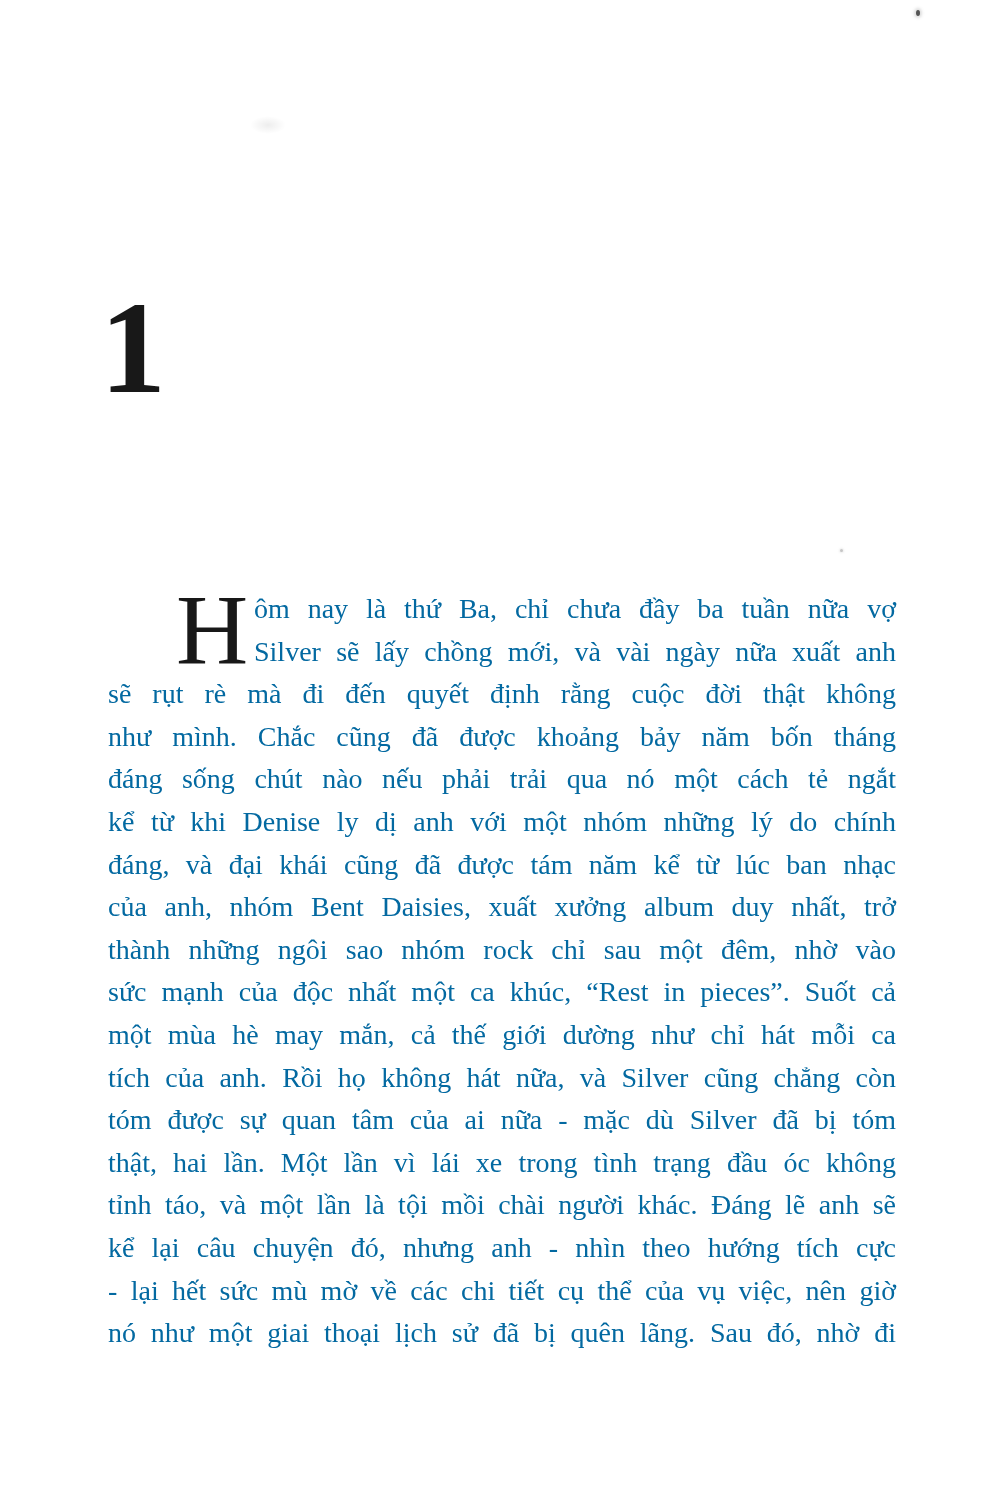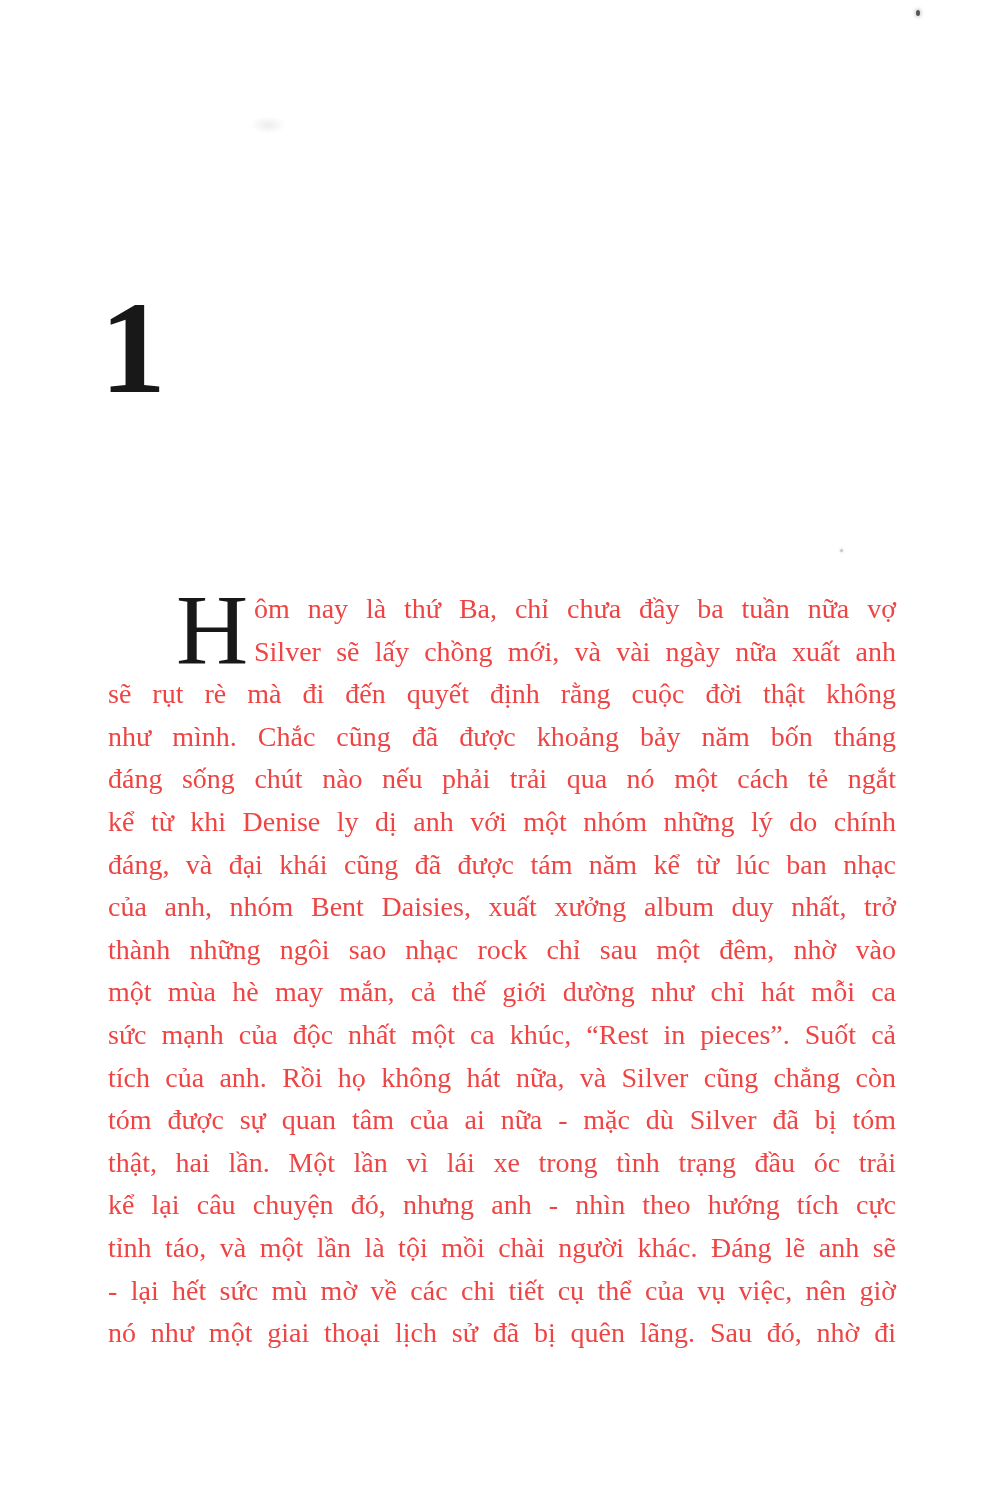--- a/index.html
+++ b/index.html
@@ -44,21 +44,21 @@
     width: 788px;
   }
   .line {
     font-size: 28px;
     line-height: 42.6px;
     height: 42.6px;
     text-align: justify;
     text-align-last: justify;
     white-space: nowrap;
     overflow: visible;
-    color: #ef4444;
+    color: #0369a1;
     word-spacing: 1px;
   }
   .line.after-dropcap {
     padding-left: 146px;
   }
   
   .speck {
     position: absolute;
     border-radius: 50%;
     pointer-events: none;
@@ -98,25 +98,25 @@
 
   <div class="paragraph">
     <div class="line after-dropcap">ôm nay là thứ Ba, chỉ chưa đầy ba tuần nữa vợ</div>
     <div class="line after-dropcap">Silver sẽ lấy chồng mới, và vài ngày nữa xuất anh</div>
     <div class="line">sẽ rụt rè mà đi đến quyết định rằng cuộc đời thật không</div>
     <div class="line">như mình. Chắc cũng đã được khoảng bảy năm bốn tháng</div>
     <div class="line">đáng sống chút nào nếu phải trải qua nó một cách tẻ ngắt</div>
     <div class="line">kể từ khi Denise ly dị anh với một nhóm những lý do chính</div>
     <div class="line">đáng, và đại khái cũng đã được tám năm kể từ lúc ban nhạc</div>
     <div class="line">của anh, nhóm Bent Daisies, xuất xưởng album duy nhất, trở</div>
-    <div class="line">thành những ngôi sao nhạc rock chỉ sau một đêm, nhờ vào</div>
+    <div class="line">thành những ngôi sao nhóm rock chỉ sau một đêm, nhờ vào</div>
+    <div class="line">sức mạnh của độc nhất một ca khúc, “Rest in pieces”. Suốt cả</div>
     <div class="line">một mùa hè may mắn, cả thế giới dường như chỉ hát mỗi ca</div>
-    <div class="line">sức mạnh của độc nhất một ca khúc, “Rest in pieces”. Suốt cả</div>
     <div class="line">tích của anh. Rồi họ không hát nữa, và Silver cũng chẳng còn</div>
     <div class="line">tóm được sự quan tâm của ai nữa - mặc dù Silver đã bị tóm</div>
-    <div class="line">thật, hai lần. Một lần vì lái xe trong tình trạng đầu óc trải</div>
+    <div class="line">thật, hai lần. Một lần vì lái xe trong tình trạng đầu óc không</div>
+    <div class="line">tỉnh táo, và một lần là tội mồi chài người khác. Đáng lẽ anh sẽ</div>
     <div class="line">kể lại câu chuyện đó, nhưng anh - nhìn theo hướng tích cực</div>
-    <div class="line">tỉnh táo, và một lần là tội mồi chài người khác. Đáng lẽ anh sẽ</div>
     <div class="line">- lại hết sức mù mờ về các chi tiết cụ thể của vụ việc, nên giờ</div>
     <div class="line">nó như một giai thoại lịch sử đã bị quên lãng. Sau đó, nhờ đi</div>
   </div>
 
 </div>
 
 </body></html>

